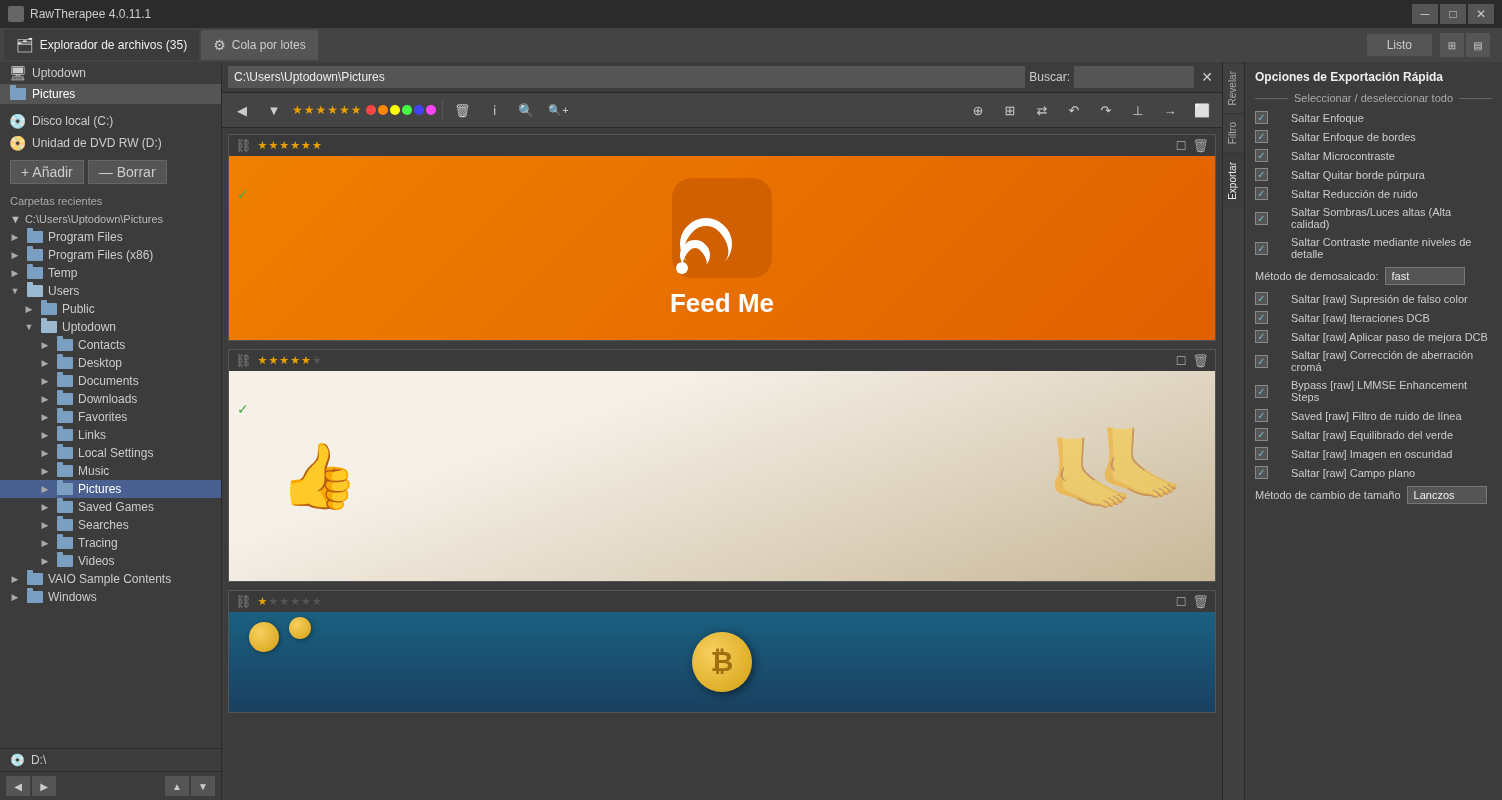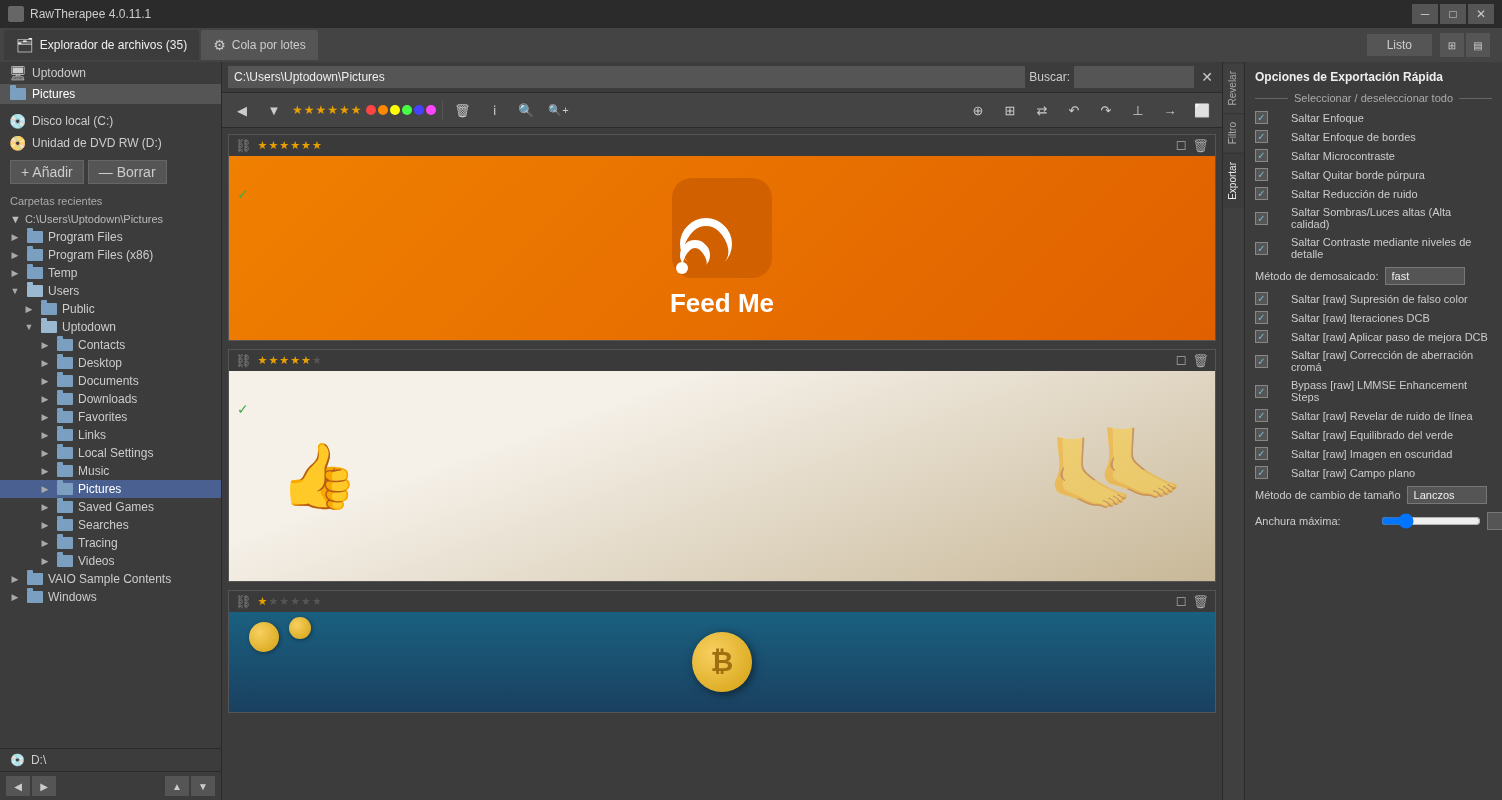--- a/index.html
+++ b/index.html
@@ -549,43 +549,38 @@
         <div class="export-checkbox-row">
           <div class="export-checkbox checked"></div>
           <span class="export-checkbox-label">Saltar [raw] Corrección de aberración cromá</span>
         </div>
         <div class="export-checkbox-row">
           <div class="export-checkbox checked"></div>
           <span class="export-checkbox-label">Bypass [raw] LMMSE Enhancement Steps</span>
         </div>
         <div class="export-checkbox-row">
           <div class="export-checkbox checked"></div>
-          <span class="export-checkbox-label">Saltar [raw] Revelar de ruido de línea</span>
+          <span class="export-checkbox-label">Saved [raw] Filtro de ruido de línea</span>
         </div>
         <div class="export-checkbox-row">
           <div class="export-checkbox checked"></div>
           <span class="export-checkbox-label">Saltar [raw] Equilibrado del verde</span>
         </div>
         <div class="export-checkbox-row">
           <div class="export-checkbox checked"></div>
           <span class="export-checkbox-label">Saltar [raw] Imagen en oscuridad</span>
         </div>
         <div class="export-checkbox-row">
           <div class="export-checkbox checked"></div>
           <span class="export-checkbox-label">Saltar [raw] Campo plano</span>
         </div>
 
         <div class="export-field-row">
           <span class="export-field-label">Método de cambio de tamaño</span>
           <input class="export-field-input" type="text" value="Lanczos" style="">
         </div>
 
-        <div class="export-field-row">
-          <span class="export-field-label">Anchura máxima:</span>
-          <input type="range" class="export-slider" min="0" max="5000" value="1000" style="width: 100px;">
-          <input class="export-number-input" type="text" value="1000" style="">
-        </div>
 
       </div>
     </div>
   </div>
 
 </div>
 
 </body></html>

